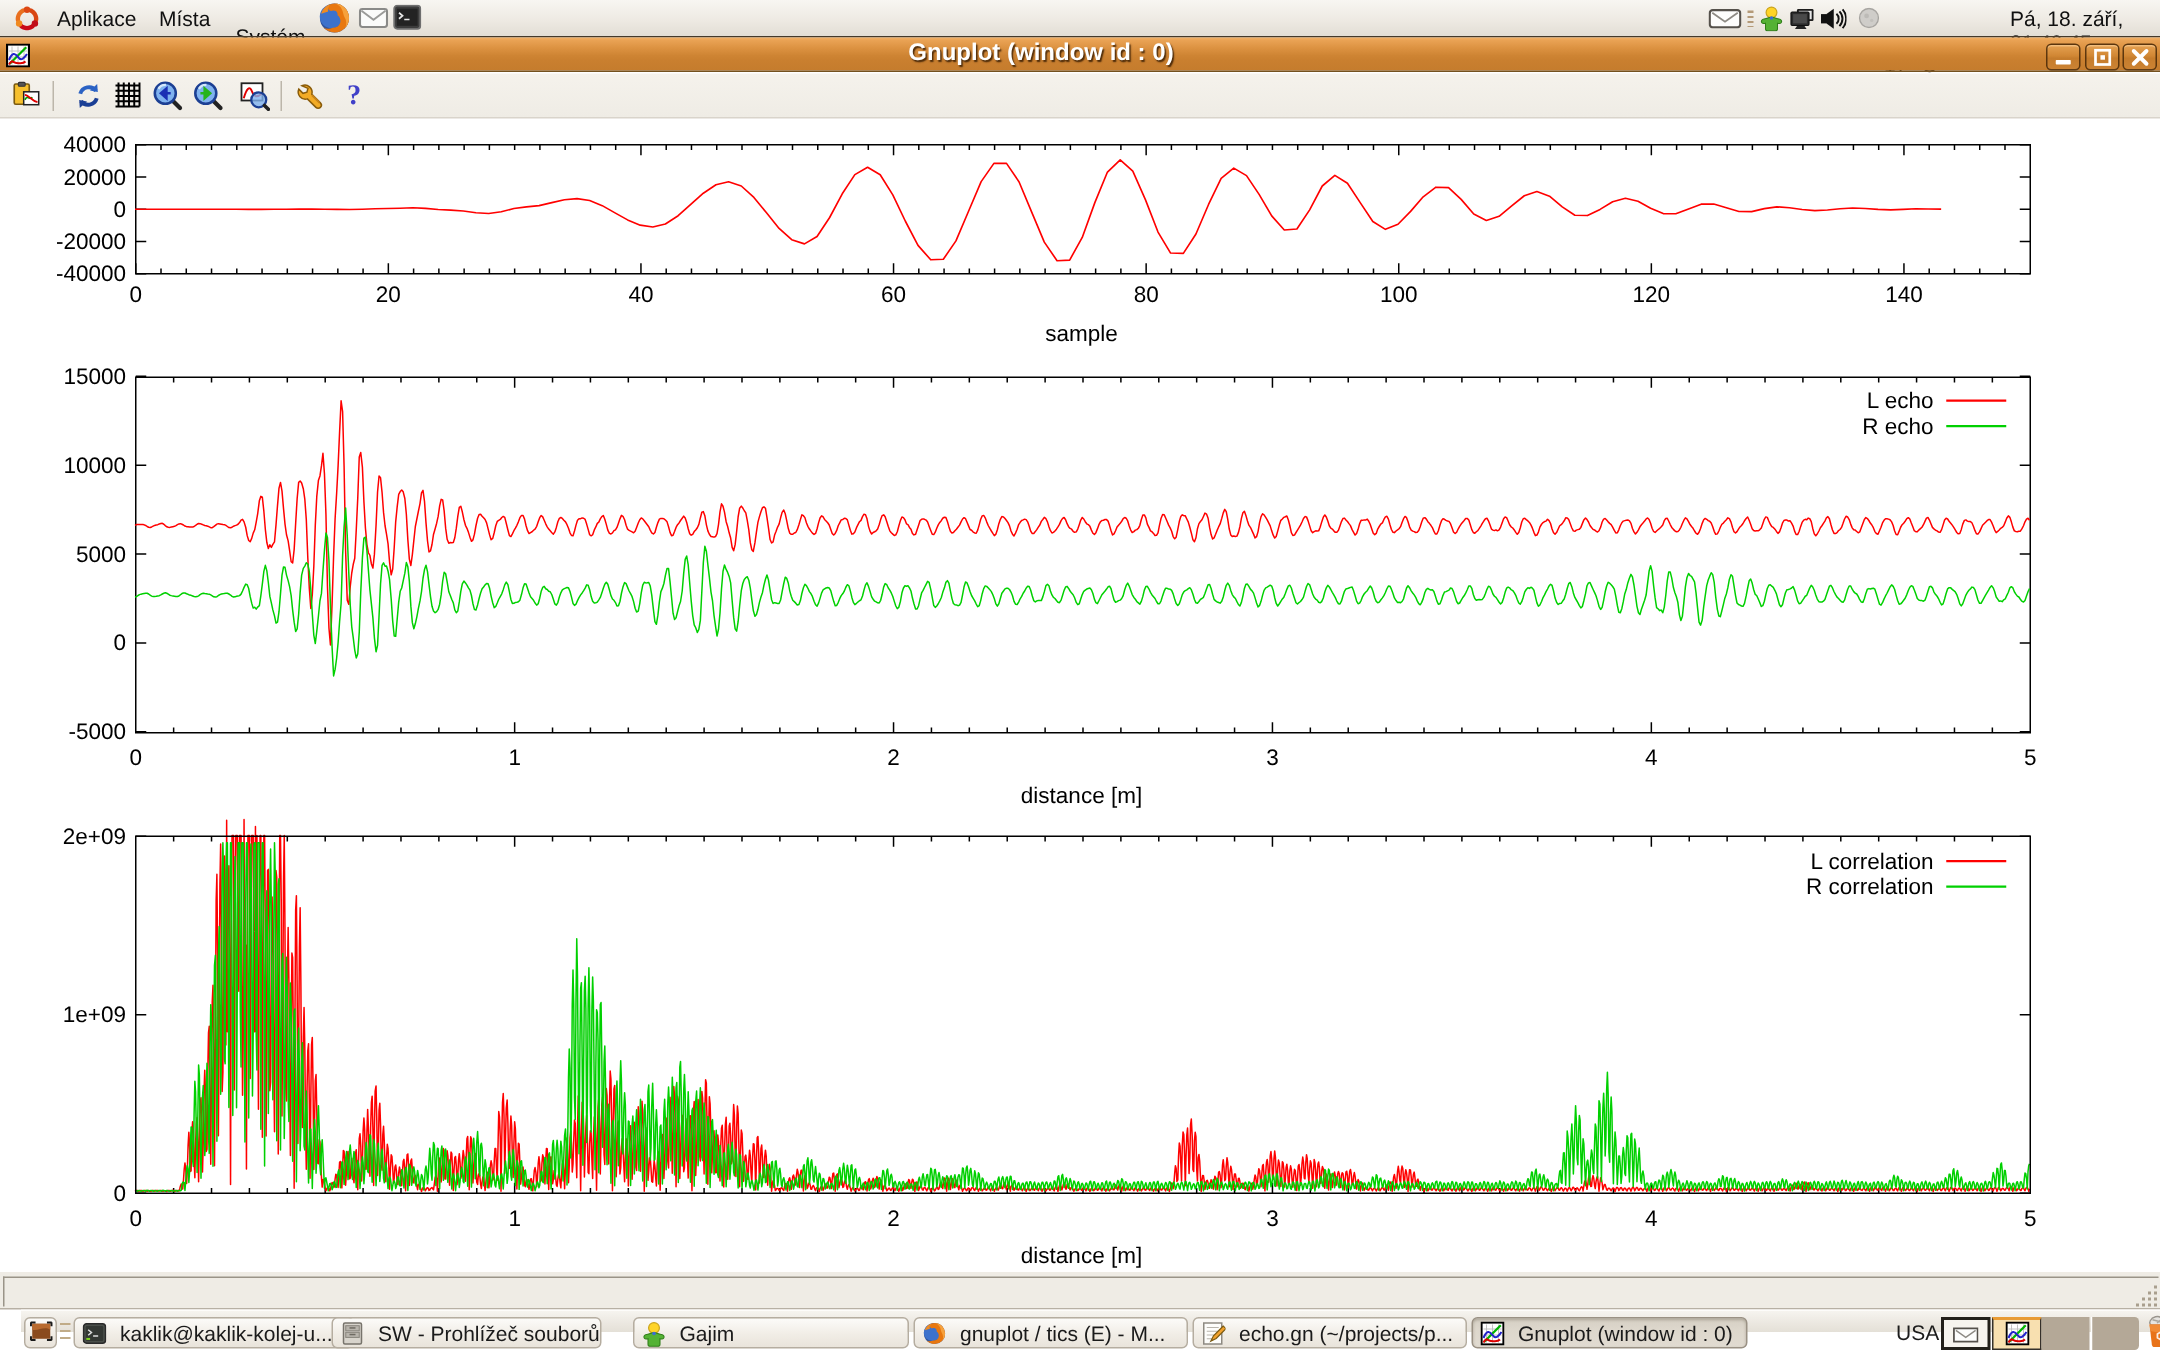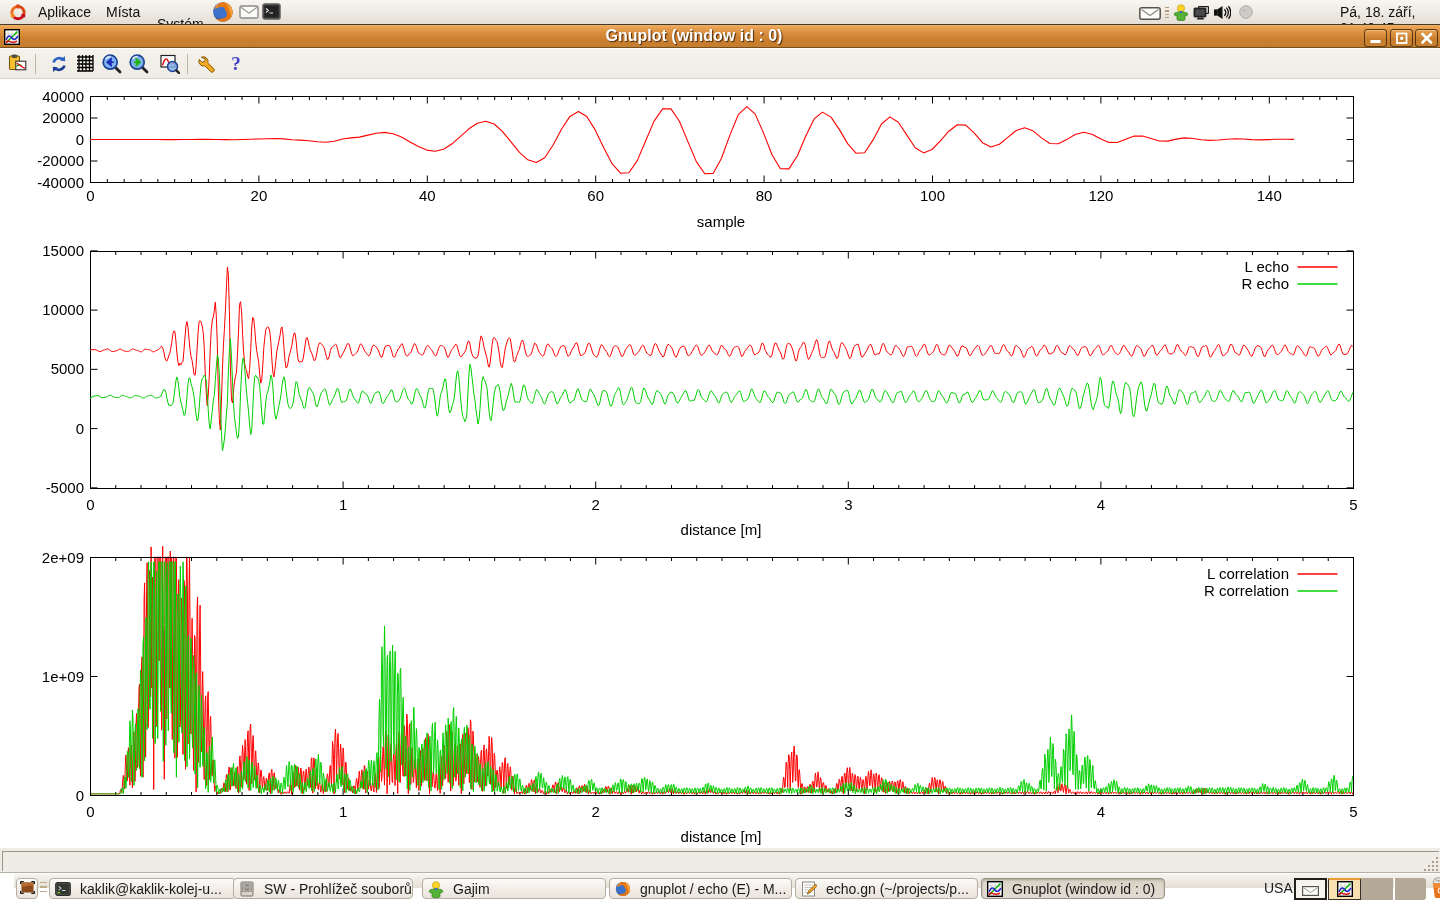--- a/index.html
+++ b/index.html
@@ -441,21 +441,21 @@
     background:repeating-linear-gradient(#c0ab87 0 1.5px, transparent 1.5px 4.5px);"></div>
   <div class="tbtn" style="left:35px;width:187px;">
       <span class="ic"><svg width="16" height="16" viewBox="0 0 19 17">
 <rect x="0.8" y="0.8" width="17.4" height="15.4" rx="2.4" fill="#4a4f4a" stroke="#2a2a2a" stroke-width="1.2"></rect>
 <rect x="2.6" y="2.6" width="13.8" height="11.8" rx="1" fill="#333733"></rect>
 <path d="M4.5 5.5l2.6 2.2-2.6 2.2M8.4 10.4h4" stroke="#ddd" stroke-width="1.2" fill="none"></path>
 <rect x="3" y="12" width="3" height="1.6" fill="#7ed321"></rect>
 </svg></span>
       <span class="tx">kaklik@kaklik-kolej-u...</span>
     </div>
-  <div class="tbtn" style="left:219px;width:180px;">
+  <div class="tbtn" style="left:207px;width:180px;">
       <span class="ic"><svg width="16" height="16" viewBox="0 0 16 16">
 <rect x="2" y="1" width="12" height="14" rx="1" fill="#d8d4cc" stroke="#77736b" stroke-width="1"></rect>
 <rect x="3.5" y="2.8" width="9" height="3.4" fill="#b8b4ac" stroke="#8a867e" stroke-width="0.7"></rect>
 <rect x="3.5" y="7.2" width="9" height="3.4" fill="#b8b4ac" stroke="#8a867e" stroke-width="0.7"></rect>
 <rect x="6" y="3.8" width="4" height="1" fill="#6e6a62"></rect>
 <rect x="6" y="8.2" width="4" height="1" fill="#6e6a62"></rect>
 </svg></span>
       <span class="tx">SW - Prohlížeč souborů</span>
     </div>
   <div class="tbtn" style="left:408px;width:184px;">
@@ -467,21 +467,21 @@
       <span class="tx">Gajim</span>
     </div>
   <div class="tbtn" style="left:595px;width:183px;">
       <span class="ic"><svg width="16" height="16" viewBox="0 0 22 22">
 <circle cx="11" cy="11" r="9.7" fill="#30549c"></circle>
 <circle cx="9" cy="10" r="7.8" fill="#3d72cc"></circle>
 <path d="M11 1.3a9.7 9.7 0 0 1 0 19.4c-2.9 0-5.5-1.3-7.3-3.3 1.8 1 4.3 1.1 6.1.1 2.4.2 4.7-1.4 5.1-3.8.3-1.8-.4-3.6-1.9-4.6.2-1-.3-2.1-1.2-2.7-1-.6-2.2-.6-3.1 0C7.2 6 6.3 4.7 6.4 3.3 7.7 2 9.3 1.3 11 1.3z" fill="#e8770f"></path>
 <path d="M11 1.3a9.7 9.7 0 0 1 9.7 9.7c0 2.5-1 4.8-2.5 6.5 1-2.2.8-5-.4-6.9-.9-1.5-1-3.4-1.7-5C15.2 3.3 13.3 1.8 11 1.3z" fill="#f6a13c"></path>
 <path d="M2.1 8.1C3 5 5.6 2.5 8.8 1.7 7 3 6.2 4.9 6.8 6.7z" fill="#ef8b22"></path>
 </svg></span>
-      <span class="tx">gnuplot / echo (E) - M...</span>
+      <span class="tx">gnuplot / tics (E) - M...</span>
     </div>
   <div class="tbtn" style="left:781px;width:183px;">
       <span class="ic"><svg width="16" height="16" viewBox="0 0 16 16">
 <rect x="1.5" y="1" width="12" height="14" fill="#fdfdfb" stroke="#8e8a82" stroke-width="1"></rect>
 <path d="M3.5 4h8M3.5 6.5h8M3.5 9h8M3.5 11.5h5" stroke="#b9b5ad" stroke-width="0.8"></path>
 <path d="M14.5 3l-6.5 6.5-1.8 3.6 3.6-1.8L16.3 4.8z" fill="#f0a02c" stroke="#7c5c14" stroke-width="0.8"></path>
 </svg></span>
       <span class="tx">echo.gn (~/projects/p...</span>
     </div>
   <div class="tbtn active" style="left:967px;width:184px;">

